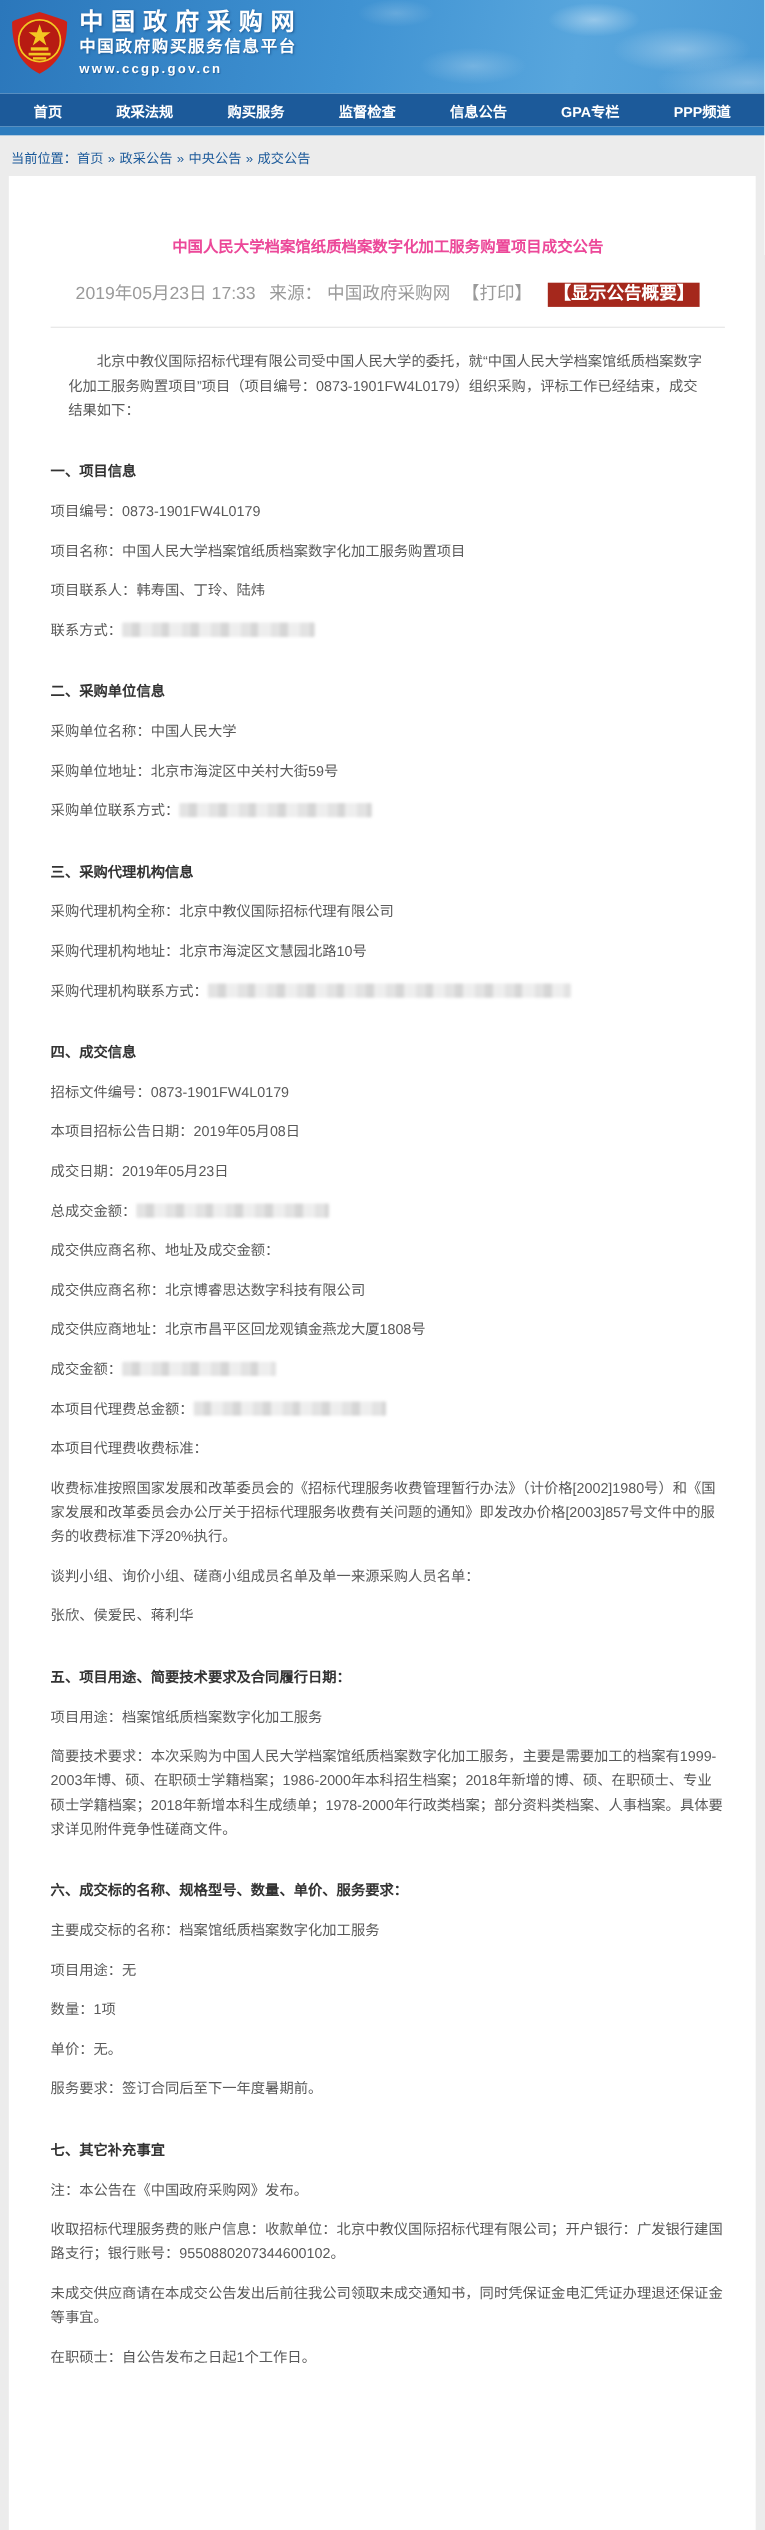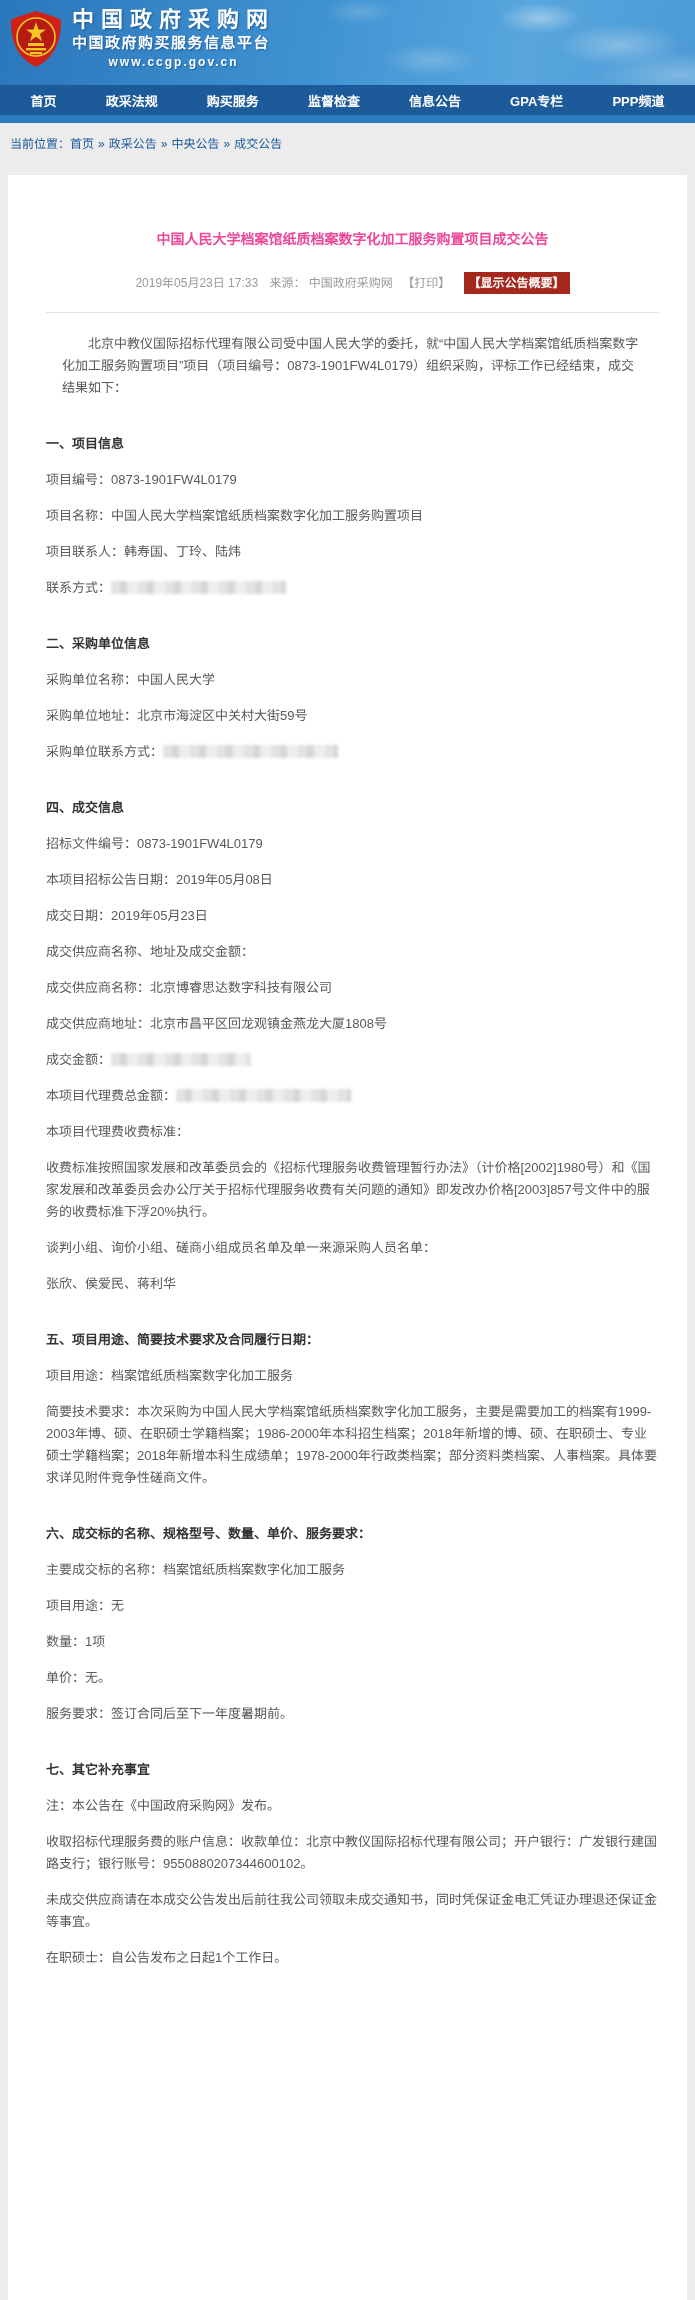--- a/index.html
+++ b/index.html
@@ -22,42 +22,42 @@
       radial-gradient(90px 30px at 620px 45px,rgba(255,255,255,.30),rgba(255,255,255,0) 70%),
       radial-gradient(70px 24px at 430px 60px,rgba(255,255,255,.22),rgba(255,255,255,0) 70%),
       radial-gradient(120px 34px at 680px 75px,rgba(255,255,255,.28),rgba(255,255,255,0) 70%),
       radial-gradient(50px 18px at 360px 12px,rgba(255,255,255,.18),rgba(255,255,255,0) 70%);
   }
   .brand{position:absolute;left:10px;top:8px;display:flex;align-items:center;z-index:2;}
   .emblem{width:52px;height:58px;margin-right:10px;flex:0 0 auto;}
   .brand-text{color:#fff;}
   .brand-main{font-size:22px;font-weight:bold;letter-spacing:7px;line-height:24px;text-shadow:1px 1px 2px rgba(0,40,90,.45);}
   .brand-sub{font-size:15px;font-weight:bold;letter-spacing:1.5px;line-height:19px;margin-top:1px;text-shadow:1px 1px 2px rgba(0,40,90,.45);}
-  .brand-url{font-size:12px;font-weight:bold;letter-spacing:2px;line-height:16px;margin-top:2px;text-align:center;text-shadow:1px 1px 1px rgba(0,40,90,.4);}
+  .brand-url{font-size:12px;font-weight:bold;letter-spacing:2px;line-height:16px;margin-top:2px;text-shadow:1px 1px 1px rgba(0,40,90,.4);}
   
   .nav{
     height:30px;background:#1c5a9a;display:flex;align-items:center;
     justify-content:space-around;padding:0 6px;
   }
   .nav-item{color:#fff;font-size:13px;font-weight:bold;text-decoration:none;cursor:pointer;white-space:nowrap;}
   .nav-stripe{height:8px;background:#2d7cbe;}
   
-  .crumb{padding:11px 10px 24px;font-size:12px;color:#1c5a9a;}
+  .crumb{padding:11px 10px 9px;font-size:12px;color:#1c5a9a;}
   .crumb a{color:#1c5a9a;text-decoration:none;cursor:pointer;}
   .crumb .sep{margin:0 4px;color:#1c5a9a;}
   
   .card{
     margin:0 8px;background:#fff;min-height:2158px;
     padding:52px 28px 30px 38px;box-sizing:border-box;
   }
   .page-title{
     margin:0;font-size:14px;font-weight:bold;color:#ec4899;
     text-align:center;line-height:24px;
   }
-  .meta{ text-align:center;font-size:12px;color:#9a9a9a;margin-top:21px;line-height:18px;}
+  .meta{ text-align:center;font-size:16px;color:#9a9a9a;margin-top:21px;line-height:18px;}
   .meta .print{color:#9a9a9a;text-decoration:none;margin:0 6px;cursor:pointer;}
   .meta .summary-btn{
     display:inline-block;background:#a5281c;color:#fff;font-weight:bold;
     padding:2px 5px;margin-left:4px;text-decoration:none;cursor:pointer;
   }
   .divider{border:none;border-top:1px solid #e4e4e4;margin:18px 0 20px;}
   .intro{font-size:13px;color:#595959;line-height:22px;text-indent:2em;margin:16px;}
   
   .sec-heading{font-size:13px;font-weight:bold;color:#333;margin:34px 0 14px;line-height:22px;}
   .sec-line{font-size:13px;color:#595959;line-height:22px;margin:0 0 14px;}
@@ -127,24 +127,31 @@
         <p class="sec-line">项目联系人：韩寿国、丁玲、陆炜</p>
         <p class="sec-line">联系方式：<span class="redacted md"></span></p>
       </section>
       <section>
         <h2 class="sec-heading">二、采购单位信息</h2>
         <p class="sec-line">采购单位名称：中国人民大学</p>
         <p class="sec-line">采购单位地址：北京市海淀区中关村大街59号</p>
         <p class="sec-line">采购单位联系方式：<span class="redacted md"></span></p>
       </section>
       <section>
+        <h2 class="sec-heading">三、采购代理机构信息</h2>
+        <p class="sec-line">采购代理机构全称：北京中教仪国际招标代理有限公司</p>
+        <p class="sec-line">采购代理机构地址：北京市海淀区文慧园北路10号</p>
+        <p class="sec-line">采购代理机构联系方式：<span class="redacted lg"></span></p>
+      </section>
+      <section>
         <h2 class="sec-heading">四、成交信息</h2>
         <p class="sec-line">招标文件编号：0873-1901FW4L0179</p>
         <p class="sec-line">本项目招标公告日期：2019年05月08日</p>
         <p class="sec-line">成交日期：2019年05月23日</p>
+        <p class="sec-line">总成交金额：<span class="redacted md"></span></p>
         <p class="sec-line">成交供应商名称、地址及成交金额：</p>
         <p class="sec-line">成交供应商名称：北京博睿思达数字科技有限公司</p>
         <p class="sec-line">成交供应商地址：北京市昌平区回龙观镇金燕龙大厦1808号</p>
         <p class="sec-line">成交金额：<span class="redacted sm"></span></p>
         <p class="sec-line">本项目代理费总金额：<span class="redacted md"></span></p>
         <p class="sec-line">本项目代理费收费标准：</p>
         <p class="sec-line">收费标准按照国家发展和改革委员会的《招标代理服务收费管理暂行办法》（计价格[2002]1980号）和《国家发展和改革委员会办公厅关于招标代理服务收费有关问题的通知》即发改办价格[2003]857号文件中的服务的收费标准下浮20%执行。</p>
         <p class="sec-line">谈判小组、询价小组、磋商小组成员名单及单一来源采购人员名单：</p>
         <p class="sec-line">张欣、侯爱民、蒋利华</p>
       </section>

